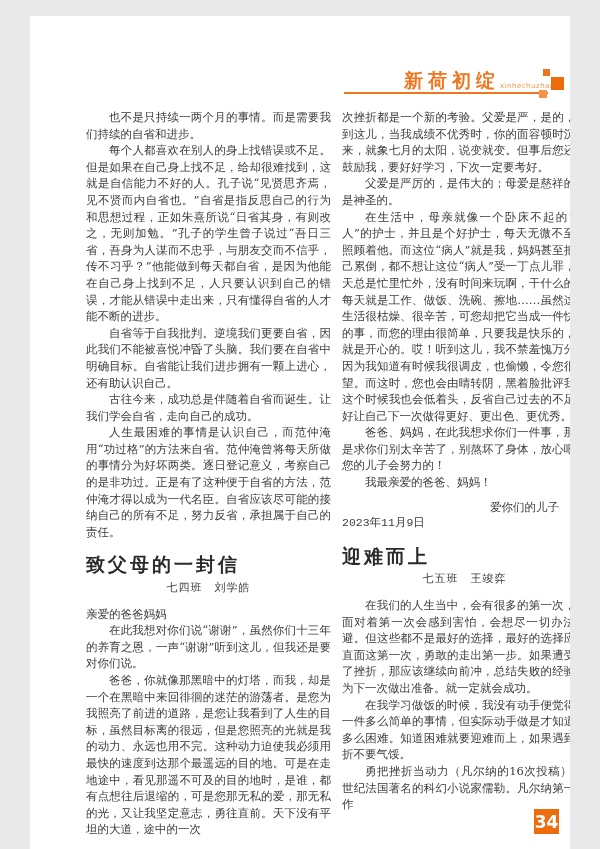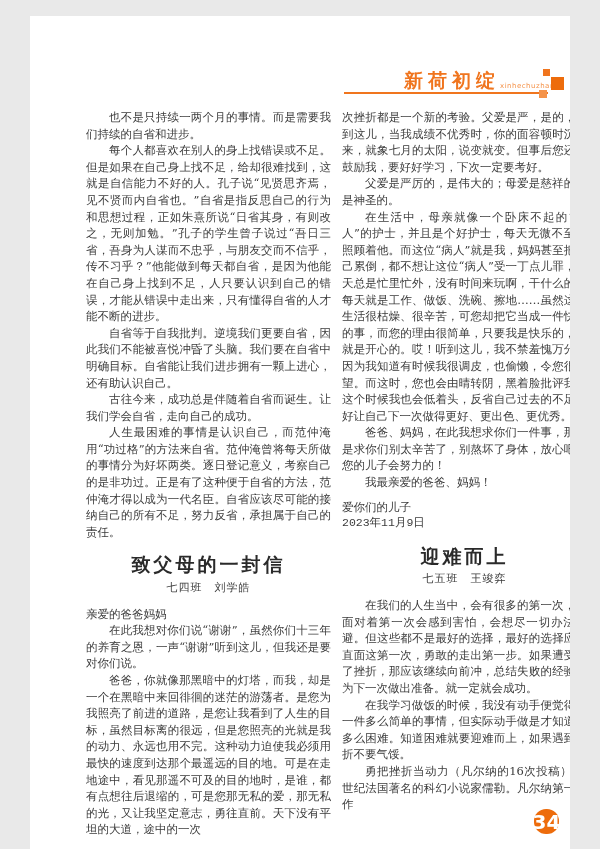--- a/index.html
+++ b/index.html
@@ -38,36 +38,36 @@
     position:absolute;top:93px;width:245px;
     font-size:11.5px;line-height:16.6px;
     text-align:justify;text-justify:inter-ideograph;
   }
   .col-left{left:56px;}
   .col-right{left:312px;}
   .col p{margin:0;text-indent:2em;}
   .col p.no-indent{text-indent:0;}
   .article-title{
     font-size:19px;font-weight:600;letter-spacing:3px;
-    text-align:center;color:#2a2a2a;
+    text-align:left;color:#2a2a2a;
     margin:16px 0 7px 0;text-indent:0;
   }
   .byline{
     text-align:center;font-size:11px;letter-spacing:1px;
     color:#3b3b3b;margin:0 0 9px 0;text-indent:0;
   }
-  .signature{text-align:left;text-indent:0 !important;padding-right:28px;margin-top:8px !important;}
+  .signature{text-align:right;text-indent:0 !important;padding-right:28px;margin-top:8px !important;}
   .letter-date{text-align:left;text-indent:0 !important;padding-right:12px;font-family:Liberation Mono, monospace;}
   
   .page-number{
     position:absolute;left:504px;top:793px;
     width:25px;height:25px;background:#ED6C0C;
     color:#ffffff;font-family:"DejaVu Sans","Liberation Sans",sans-serif;
-    font-size:20px;font-weight:bold;
-    display:flex;align-items:center;justify-content:center;border-radius:12px;
+    font-size:17px;font-weight:bold;
+    display:flex;align-items:center;justify-content:center;
   }
 </style>
 </head>
 <body>
 
 <div class="page">
 
   <div class="header-rule"></div>
   <div class="magazine-title">新荷初绽</div>
   <div class="magazine-sub">xinhechuzhan</div>

